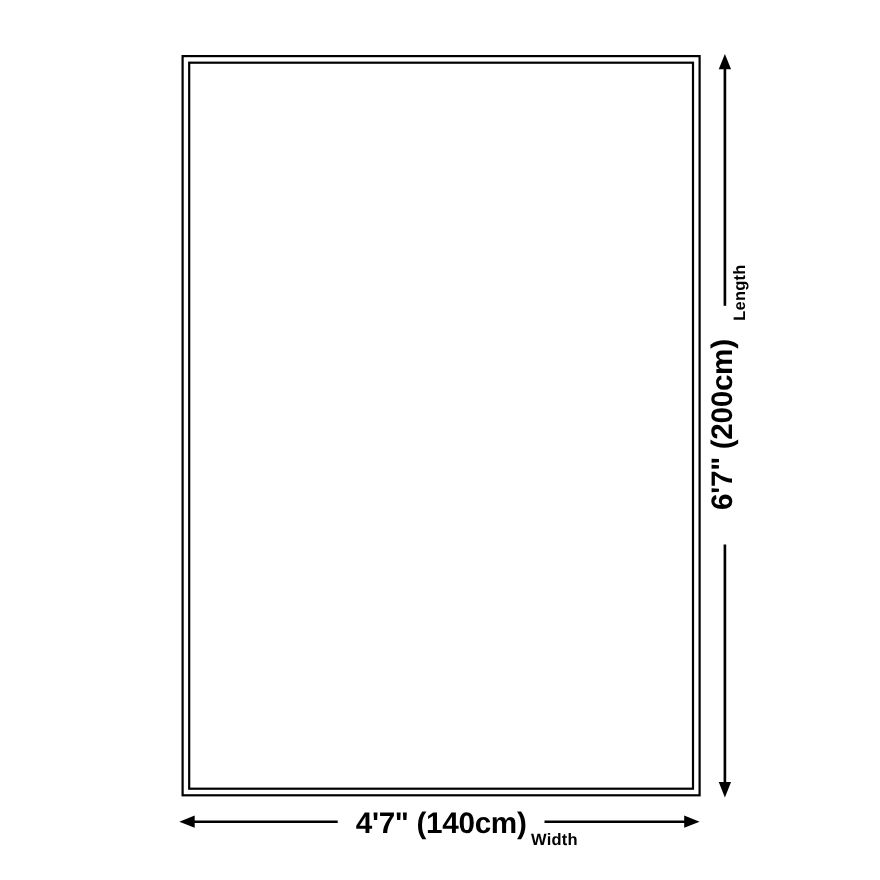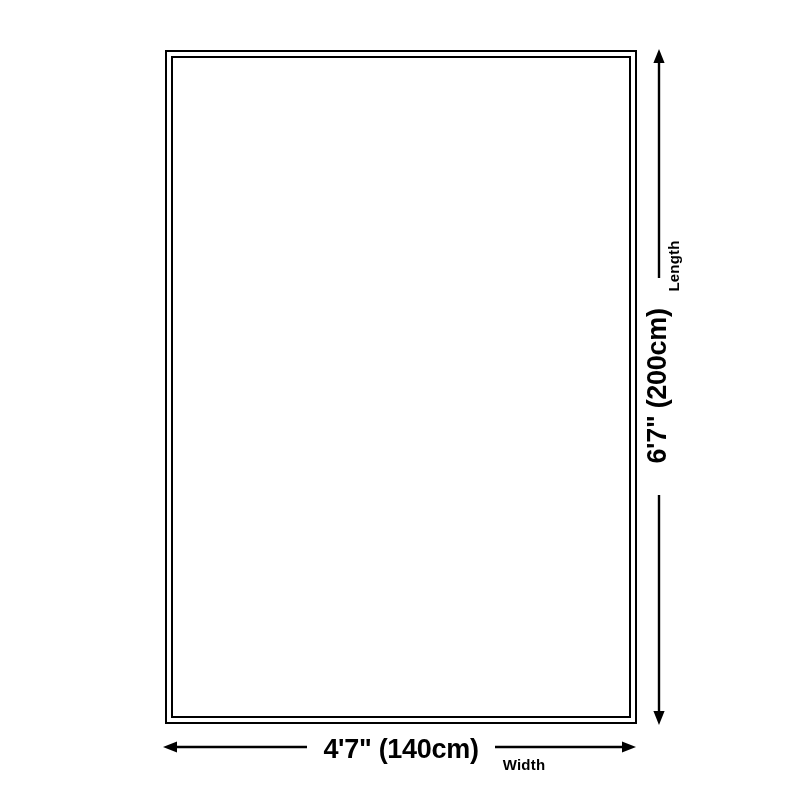--- a/index.html
+++ b/index.html
@@ -67,21 +67,21 @@
     left: 673px;
     top: 266px;
     transform: translate(-50%, -50%) rotate(-90deg);
   }
   .width-value {
     left: 401px;
     top: 749px;
     transform: translate(-50%, -50%);
   }
   .width-axis {
-    left: 524px;
+    left: 504px;
     top: 764px;
     transform: translate(-50%, -50%);
   }
 </style>
 </head>
 <body>
 
 <div class="stage">
 
   <div class="rug">

